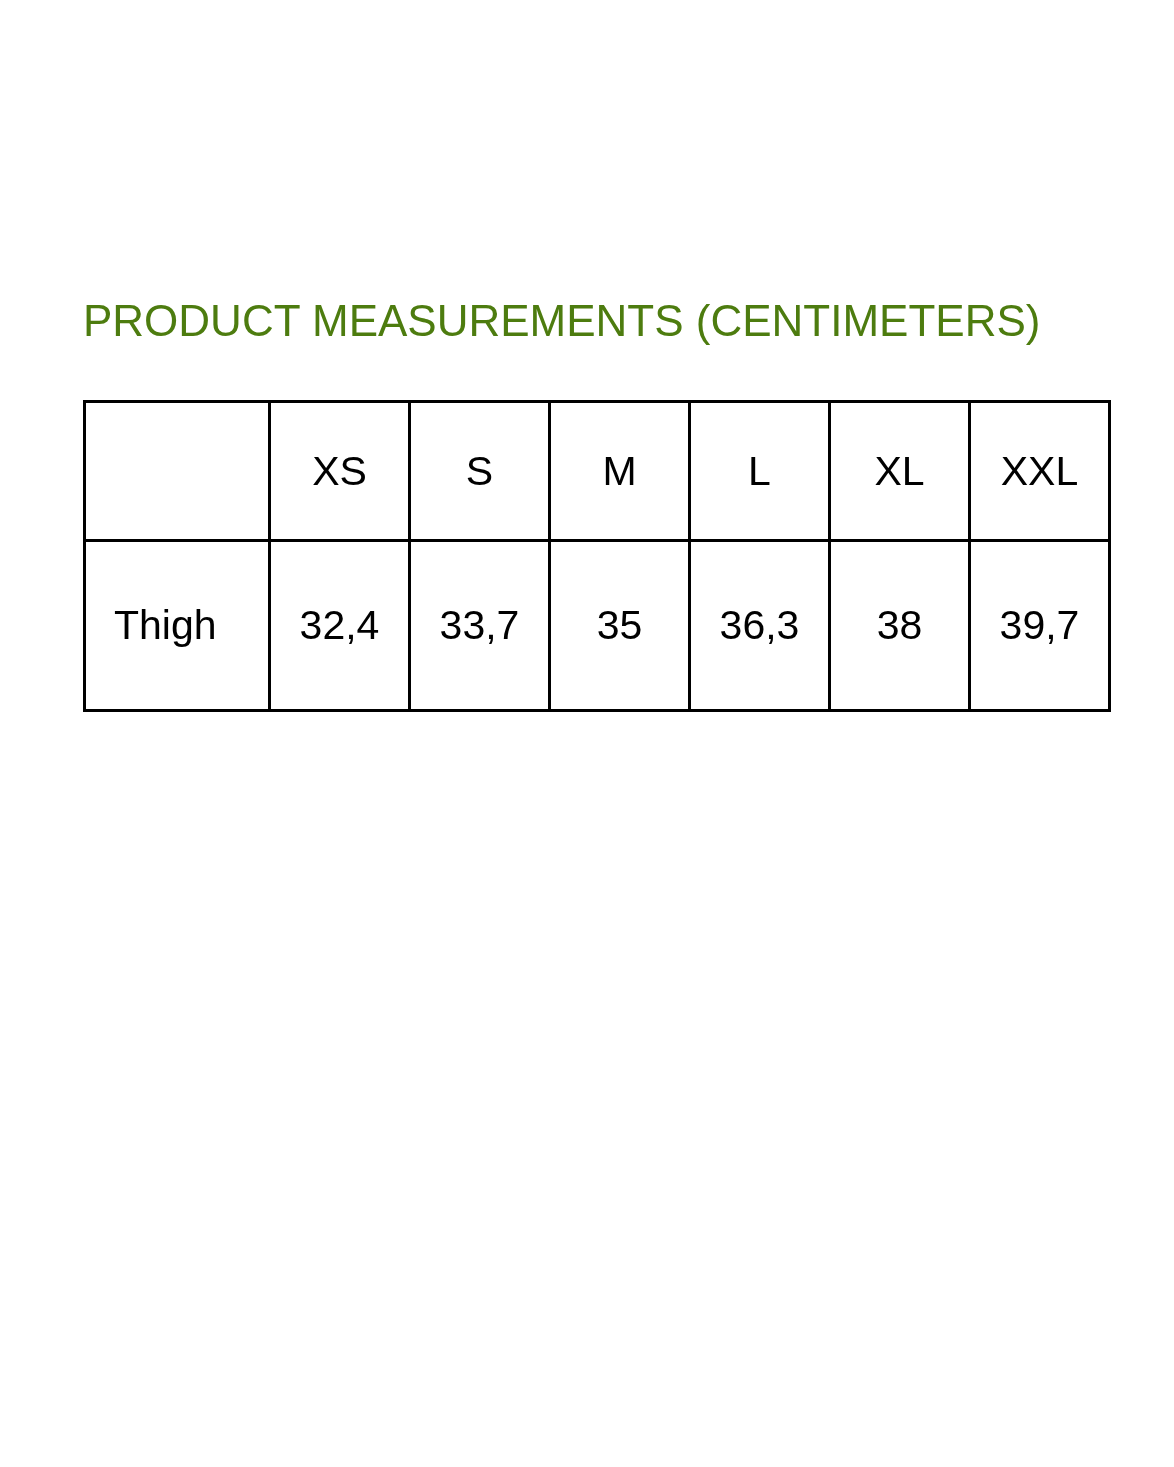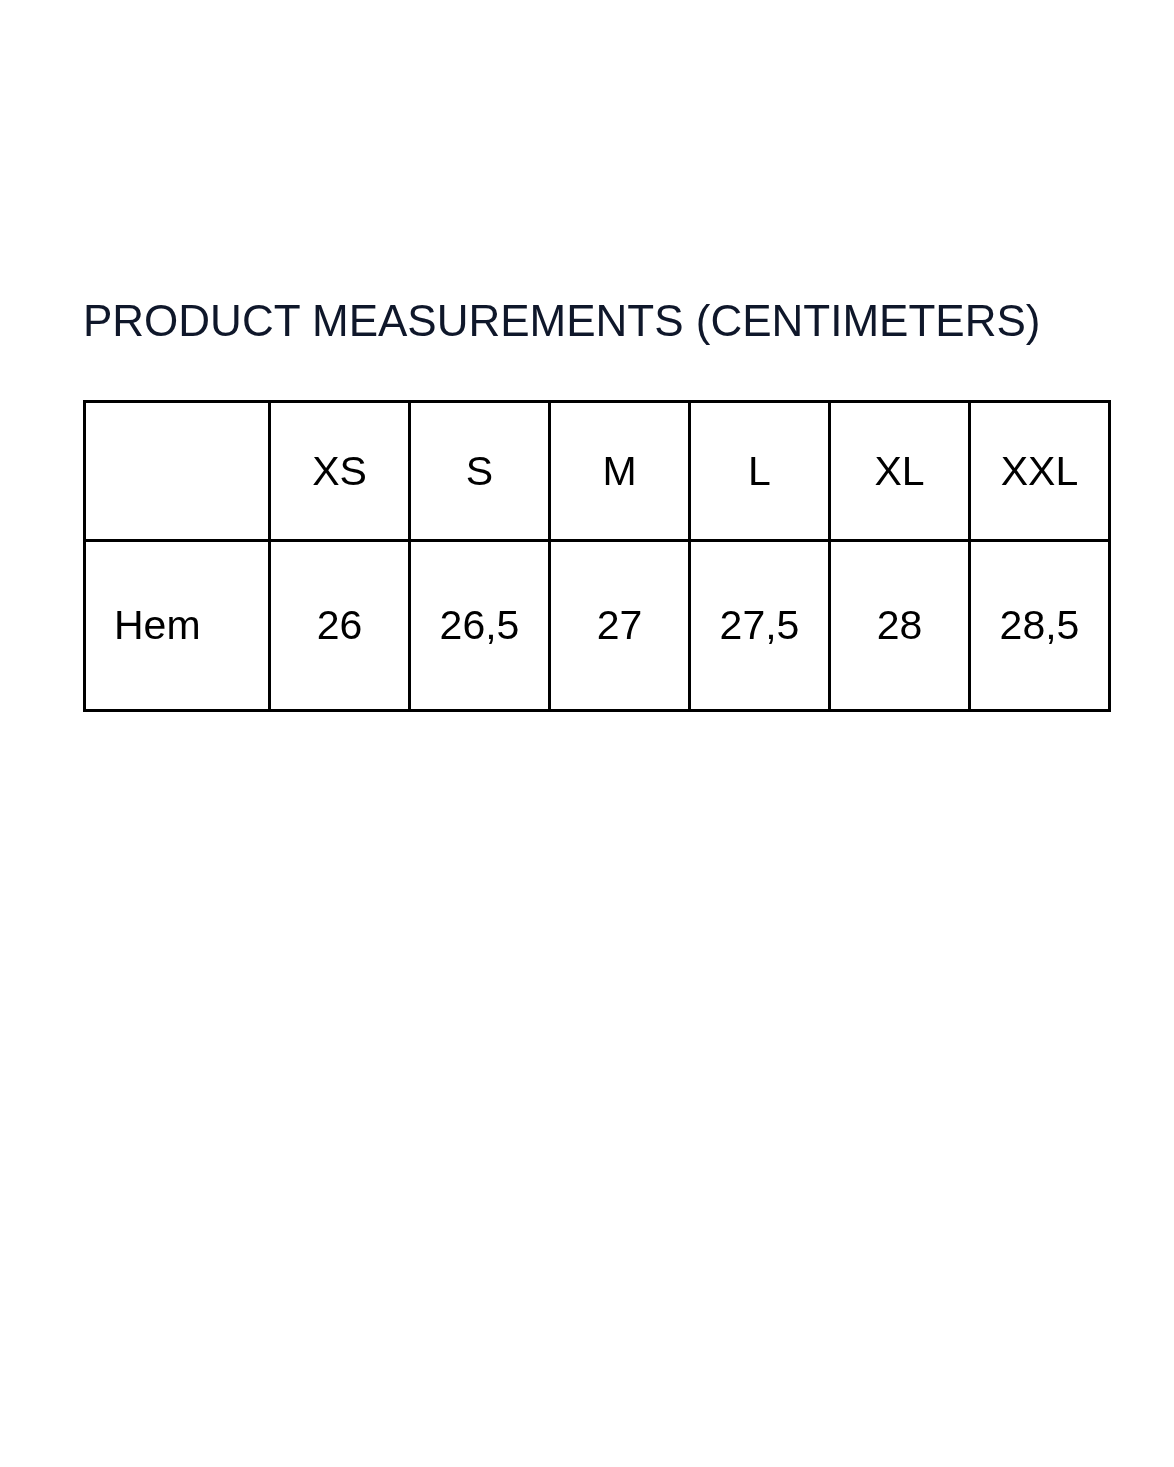--- a/index.html
+++ b/index.html
@@ -18,21 +18,21 @@
   }
   .page-title {
     position: absolute;
     left: 83px;
     top: 296px;
     margin: 0;
     font-size: 44px;
     font-weight: 400;
     letter-spacing: 0px;
     white-space: nowrap;
-    color: #0f172a;
+    color: #4d7c0f;
   }
   table.measurements {
     position: absolute;
     left: 83px;
     top: 400px;
     border-collapse: collapse;
     table-layout: fixed;
     background: #4c1d95;
   }
   table.measurements th,
@@ -76,22 +76,22 @@
       <th>XS</th>
       <th>S</th>
       <th>M</th>
       <th>L</th>
       <th>XL</th>
       <th>XXL</th>
     </tr>
   </thead>
   <tbody>
     <tr>
-      <td class="row-label">Hem</td>
-      <td>26</td>
-      <td>26,5</td>
-      <td>27</td>
-      <td>27,5</td>
-      <td>28</td>
-      <td>28,5</td>
+      <td class="row-label">Thigh</td>
+      <td>32,4</td>
+      <td>33,7</td>
+      <td>35</td>
+      <td>36,3</td>
+      <td>38</td>
+      <td>39,7</td>
     </tr>
   </tbody>
 </table>
 
 </body></html>

